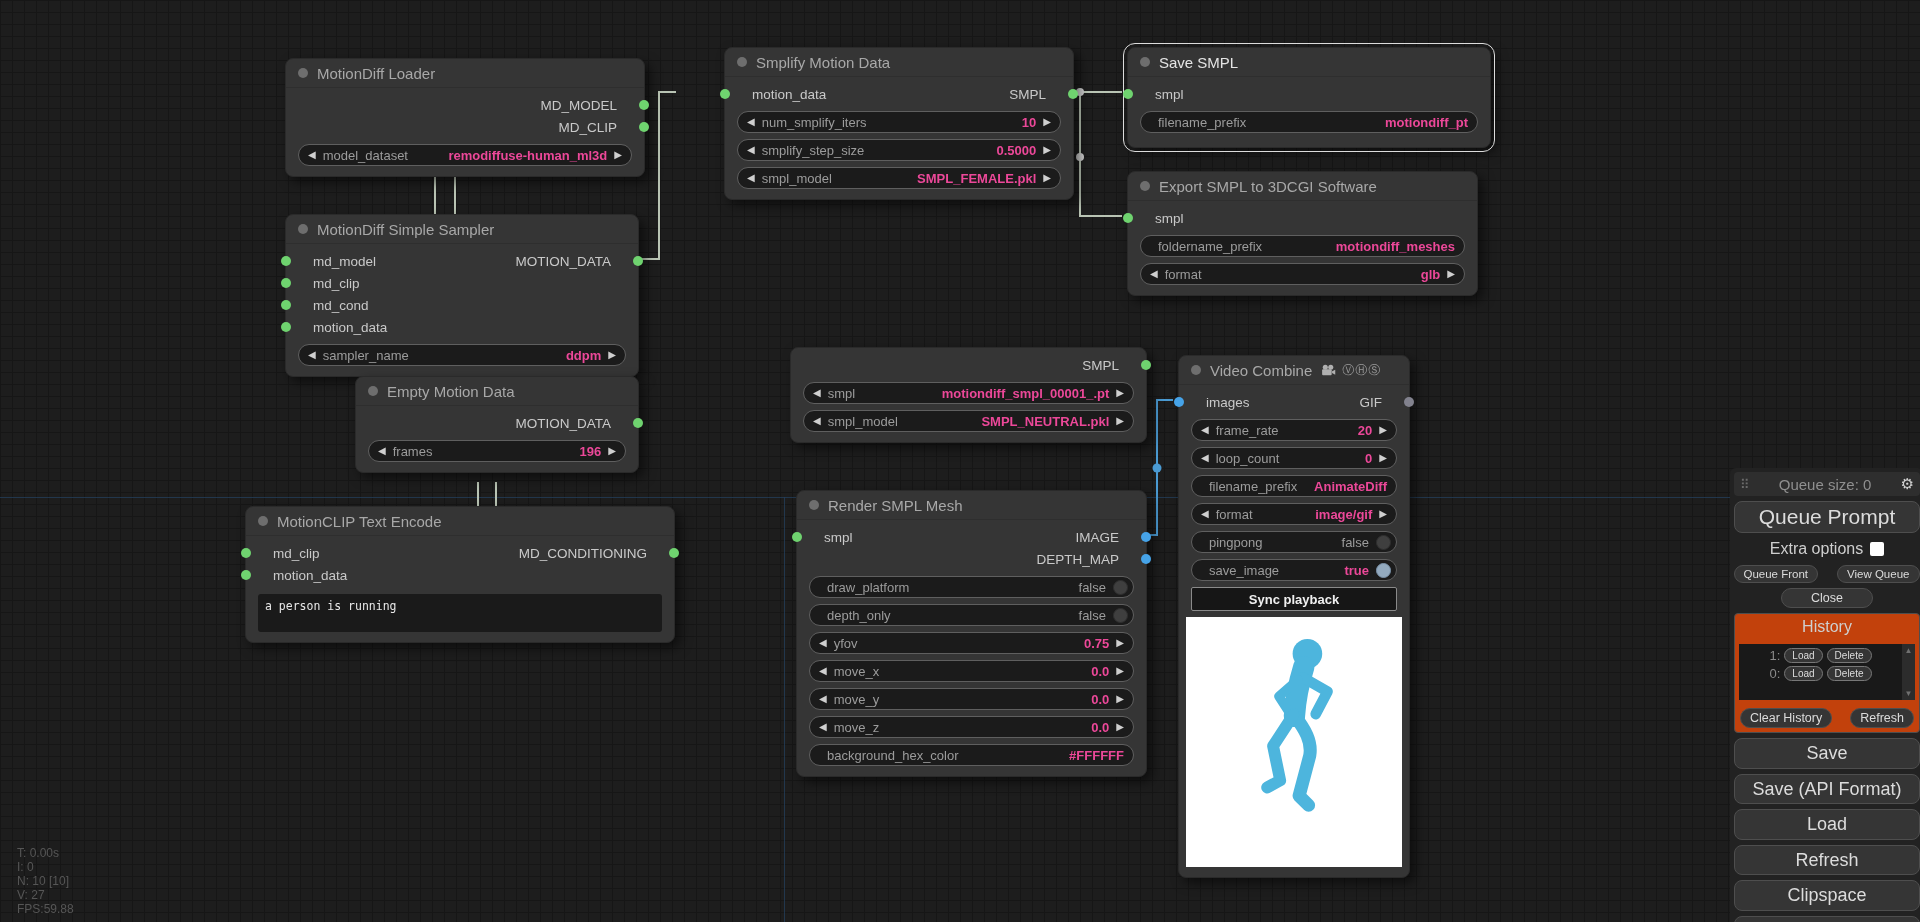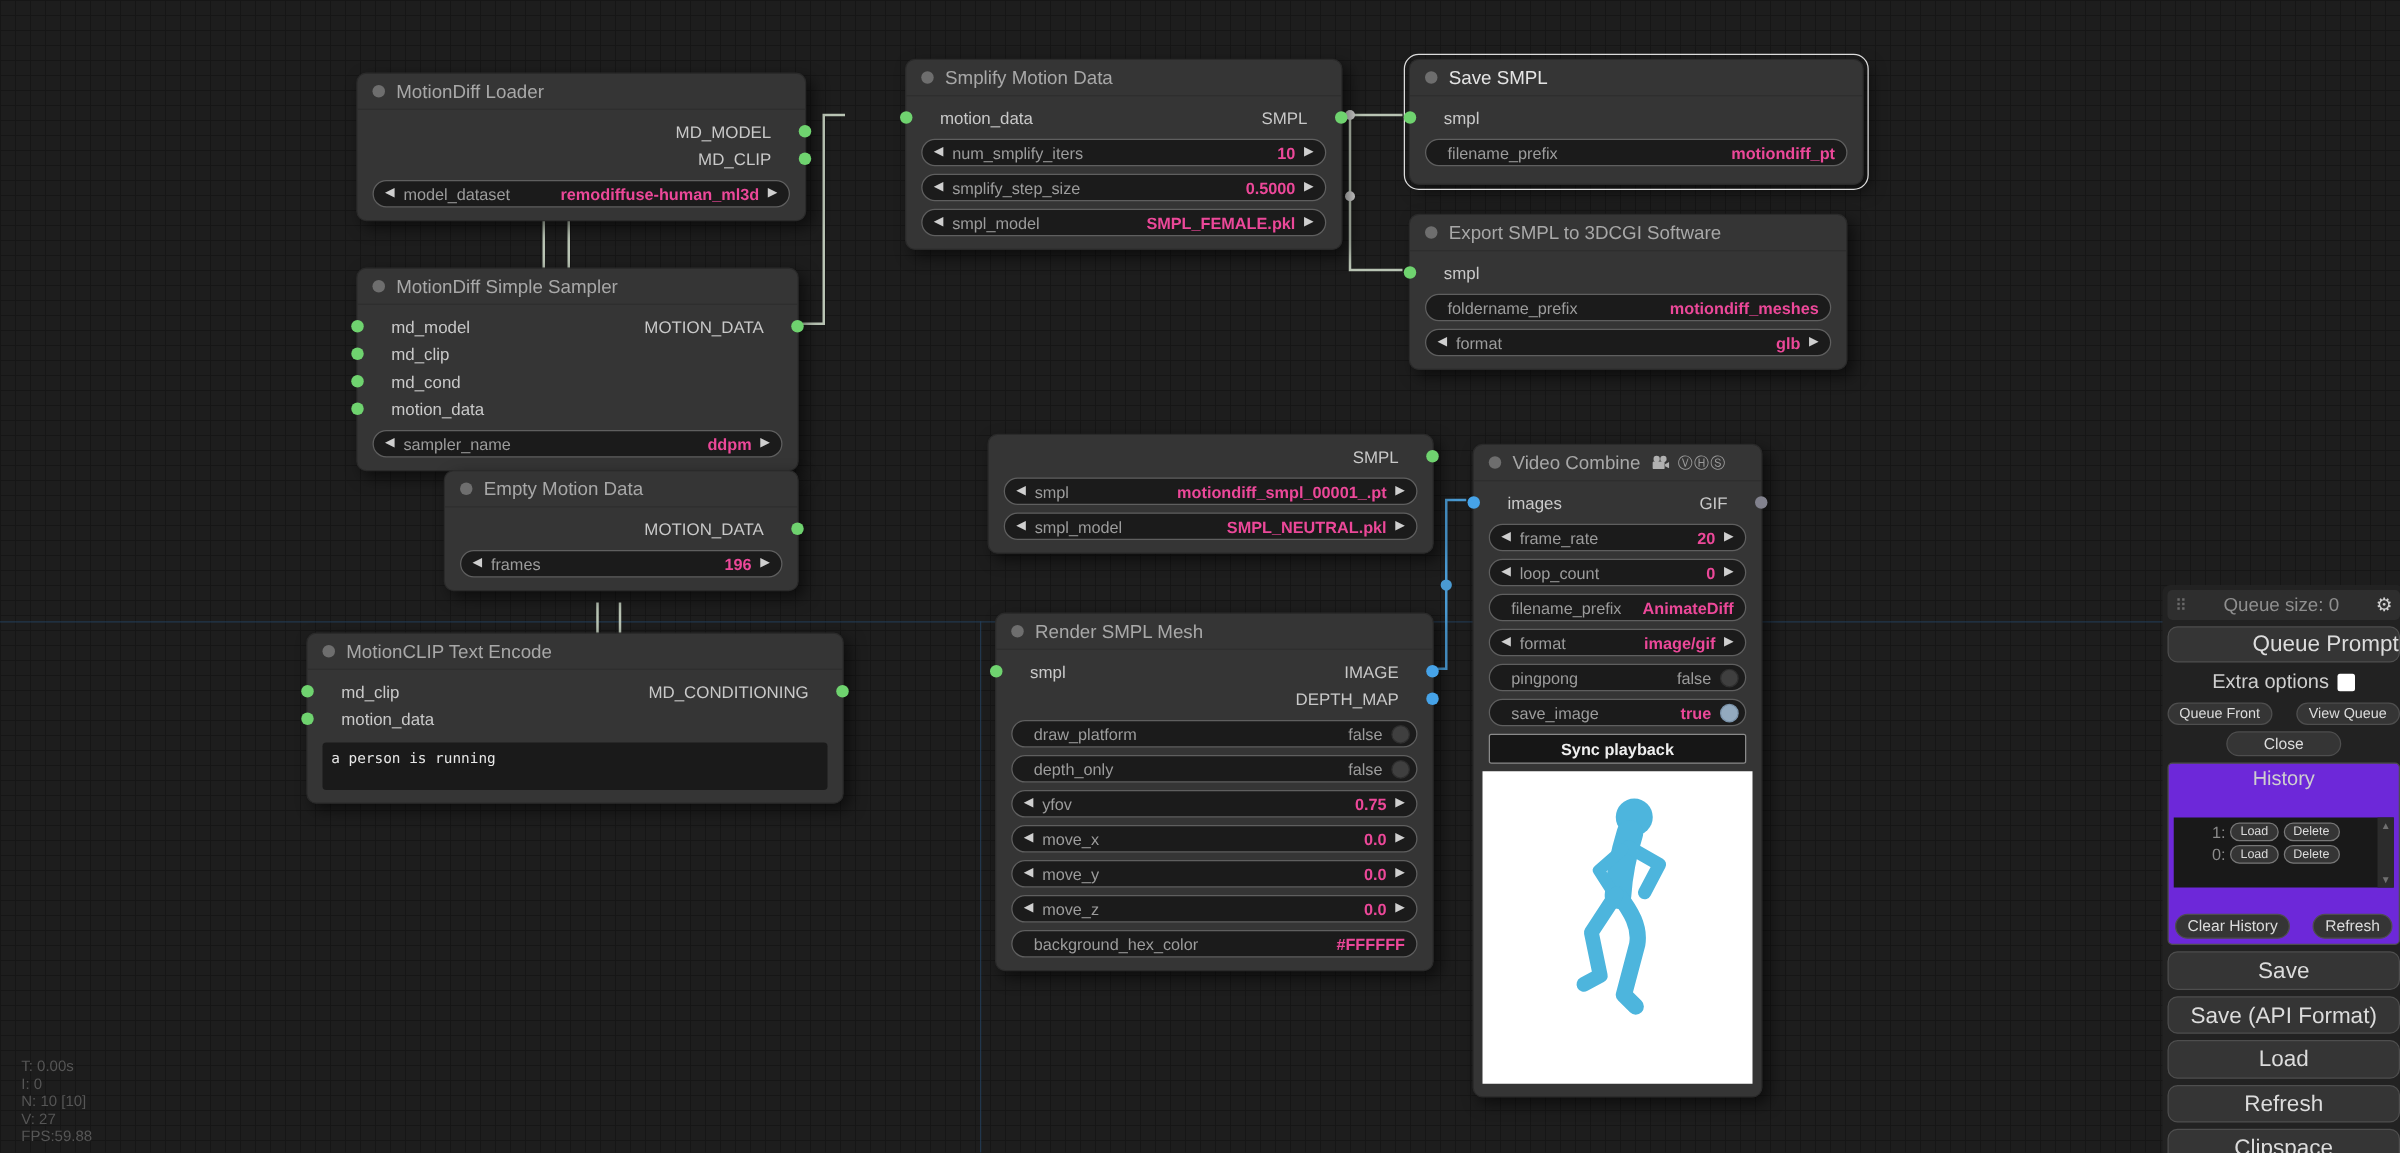--- a/index.html
+++ b/index.html
@@ -48,28 +48,28 @@
   .runner{position:absolute;left:22%;top:5%;height:90%;}
 
   .menu{position:absolute;left:1730px;top:468px;width:186px;background:#222222;border-radius:6px;
     padding:4px;z-index:6;display:flex;flex-direction:column;gap:5px;}
   .menu-header{display:flex;align-items:center;height:24px;background:#2e2e2e;border-radius:4px;padding:0 6px;}
   .drag{color:#6a6a6a;font-size:13px;cursor:grab;}
   .qsize{flex:1;text-align:center;color:#8f8f8f;font-size:15px;}
   .gear{color:#d0d0d0;font-size:15px;cursor:pointer;}
   .btn{background:#353535;border:1px solid #4e4e4e;border-radius:8px;color:#dcdcdc;text-align:center;
     cursor:pointer;font-family:"Liberation Sans",sans-serif;}
-  .btn-queue{font-size:18px;padding:3px 0;text-align:right;}
+  .btn-queue{font-size:21px;padding:3px 0;}
   .extra-row{display:flex;justify-content:center;align-items:center;gap:7px;color:#cfcfcf;font-size:16px;height:22px;}
   .chk{appearance:none;width:14px;height:14px;background:#ffffff;border-radius:2px;margin:0;}
   .small-row{display:flex;gap:19px;}
   .btn-small{flex:1;font-size:11.5px;padding:2px 0;border-radius:10px;}
   .btn-close{width:92px;margin:0 auto;font-size:12.5px;padding:2px 0;border-radius:10px;}
-  .history-box{border:1px solid #4e4e4e;border-radius:4px;background:#6d28d9;padding:4px;
-    display:flex;flex-direction:column;gap:21px;}
+  .history-box{border:1px solid #4e4e4e;border-radius:4px;background:#c2410c;padding:4px;
+    display:flex;flex-direction:column;gap:8px;}
   .history-title{text-align:center;color:#cfcfcf;font-size:16px;}
   .history-list{background:#191919;display:flex;min-height:56px;}
   .h-rows{flex:1;padding:4px 2px;display:flex;flex-direction:column;gap:3px;}
   .h-row{display:flex;align-items:center;gap:4px;justify-content:center;}
   .h-idx{color:#8a8a8a;font-size:13px;}
   .h-pill{font-size:10px;padding:1px 7px;border-radius:8px;border-color:#777;}
   .h-scroll{width:13px;background:#2c2c2c;display:flex;flex-direction:column;justify-content:space-between;
     align-items:center;color:#707070;font-size:8px;padding:2px 0;}
   .h-actions{display:flex;justify-content:space-between;padding:0 1px;}
   .btn-hist{font-size:12.5px;padding:2px 9px;border-radius:10px;}

